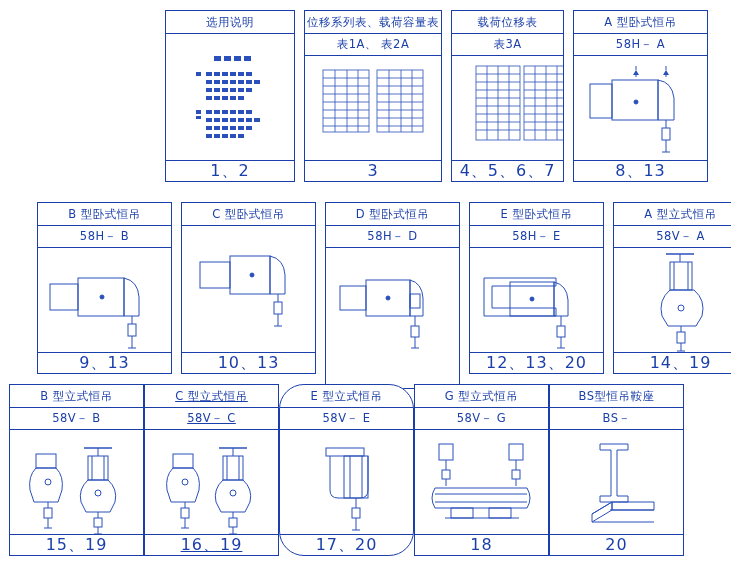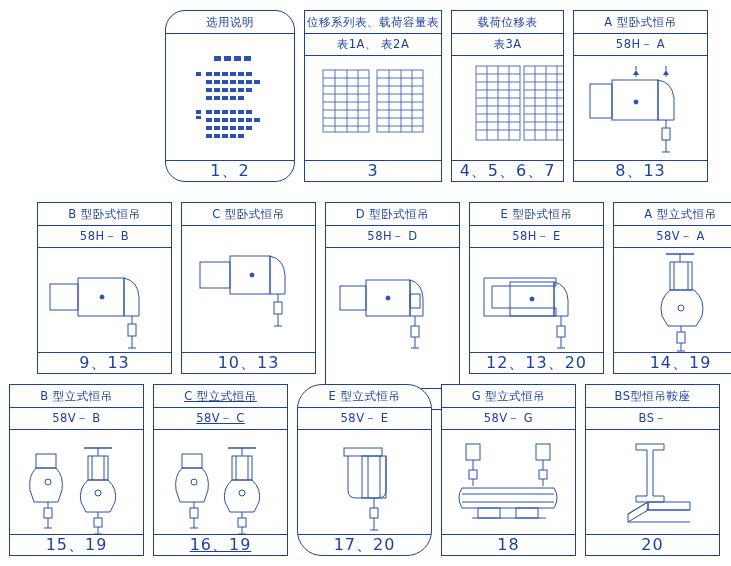--- a/index.html
+++ b/index.html
@@ -69,21 +69,21 @@
   
   .body svg { display: block; }
 </style>
 </head>
 <body>
 
 <div class="sheet">
 
   <div class="row" style="left:165px; top:10px; gap:9px;">
 
-    <div class="card" style="width:130px;height:172px;border-radius:20px;">
+    <div class="card" style="width:130px;height:172px;">
       <div class="hdr">选用说明</div>
       <div class="body">
         <svg width="128" height="126" viewBox="0 0 128 126">
           <g fill="#2b50bb">
             <rect x="48" y="22" width="7" height="5"></rect>
               <rect x="58" y="22" width="7" height="5"></rect>
             <rect x="68" y="22" width="7" height="5"></rect>
               <rect x="78" y="22" width="7" height="5"></rect>
             <rect x="30" y="38" width="5" height="4"></rect>
             <rect x="40" y="38" width="6" height="4"></rect>
@@ -336,21 +336,21 @@
             <rect x="63" y="84" width="8" height="11"></rect>
             <line x1="67" y1="95" x2="67" y2="103"></line>
             <line x1="63" y1="103" x2="71" y2="103"></line>
           </g>
         </svg>
       </div>
       <div class="ftr">14、19</div>
     </div>
   </div>
 
-  <div class="row" style="left:9px; top:384px; gap:9px;">
+  <div class="row" style="left:9px; top:384px; ">
 
     <div class="card" style="width:135px;height:172px;">
       <div class="hdr">B 型立式恒吊</div>
       <div class="hdr2">58V－ B</div>
       <div class="body">
         <svg width="133" height="107" viewBox="0 0 133 107">
           <g stroke="#2b50bb" fill="none" stroke-width="1">
 
             <rect x="26" y="24" width="20" height="14"></rect>
             <path d="M26 38 q-8 8 -6 22 l4 12 24 0 4 -12 q2 -14 -6 -22 z"></path>

